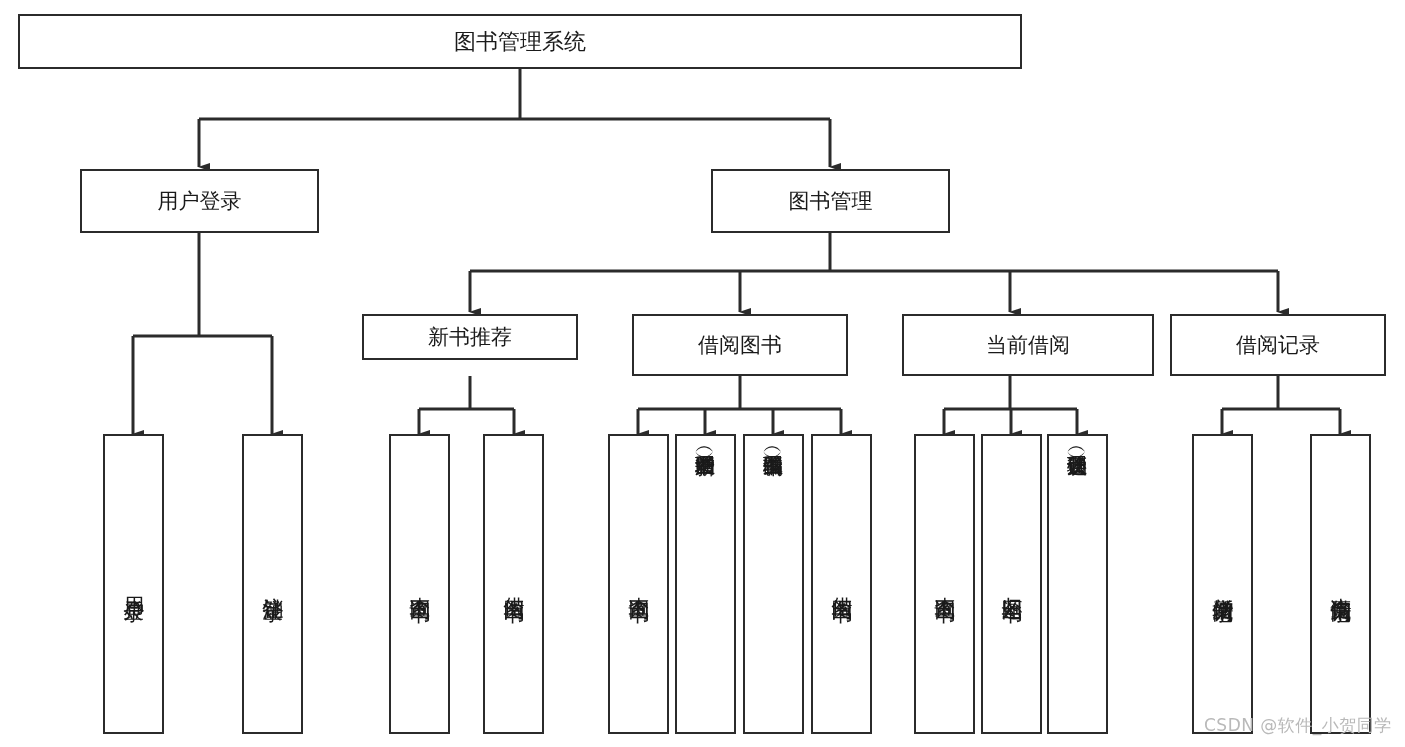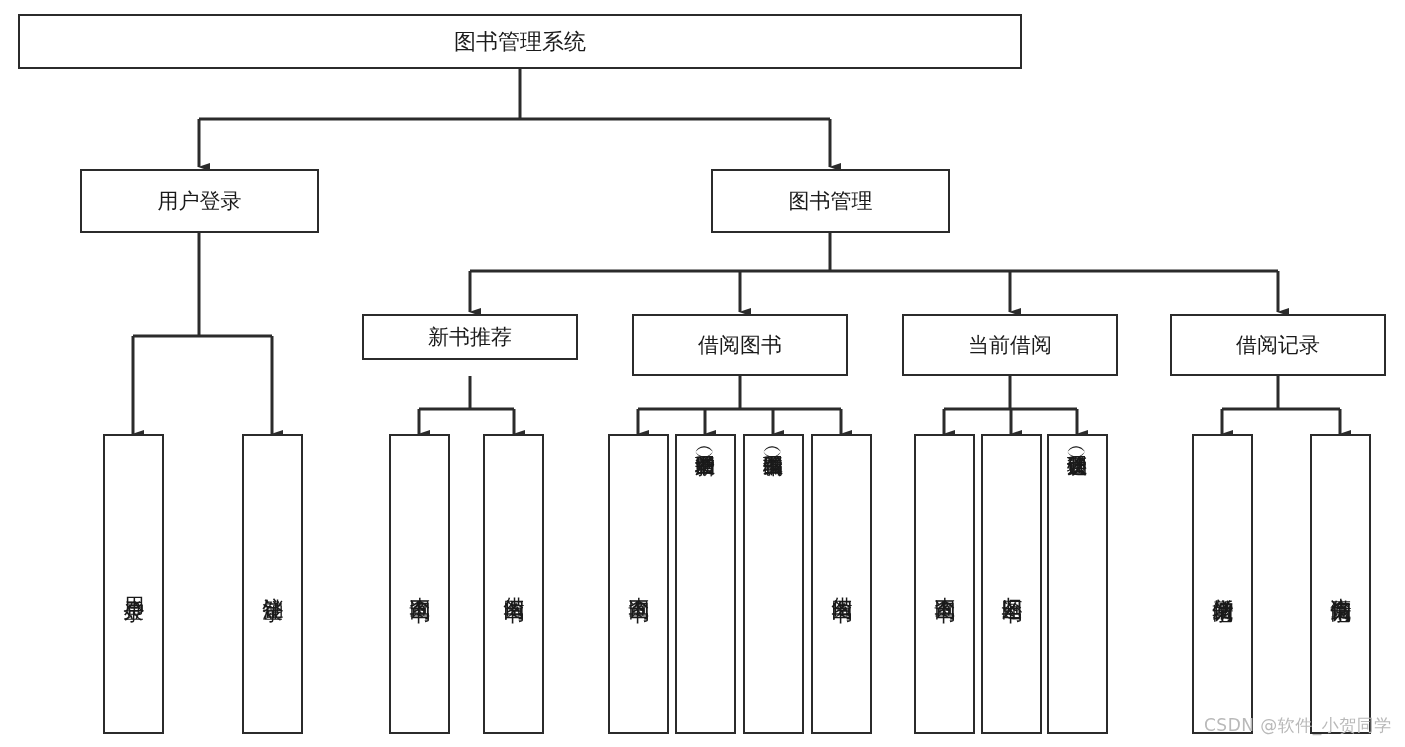--- a/index.html
+++ b/index.html
@@ -156,21 +156,21 @@
   </div>
 
   <div class="node h" style="left:362px; top:314px; width:216px; height:46px;">
     <span class="node-label">新书推荐</span>
   </div>
 
   <div class="node h" style="left:632px; top:314px; width:216px; height:62px;">
     <span class="node-label">借阅图书</span>
   </div>
 
-  <div class="node h" style="left:902px; top:314px; width:216px; height:62px;">
+  <div class="node h" style="left:902px; top:314px; width:252px; height:62px;">
     <span class="node-label">当前借阅</span>
   </div>
 
   <div class="node h" style="left:1170px; top:314px; width:216px; height:62px;">
     <span class="node-label">借阅记录</span>
   </div>
 
   <div class="node v center-text" style="left:103px; top:434px; width:61px; height:300px;">
     <span class="node-label">用户登录</span>
   </div>

